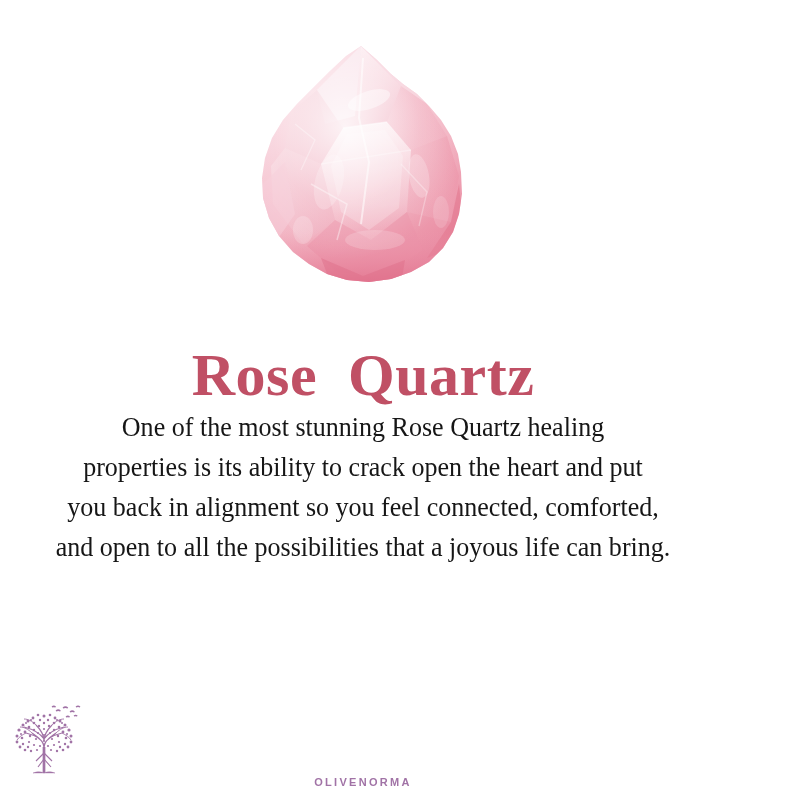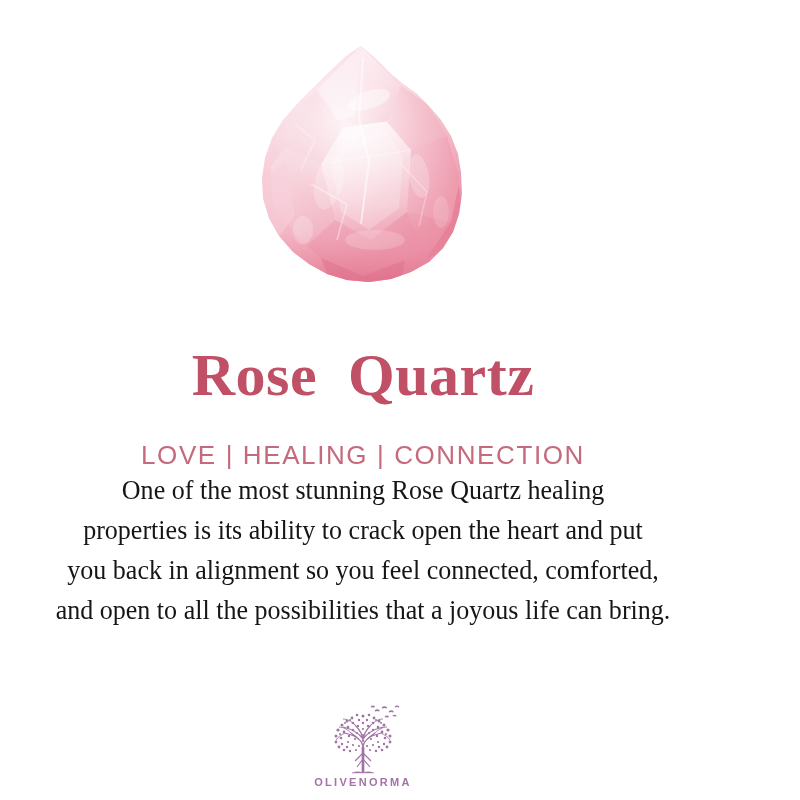--- a/index.html
+++ b/index.html
@@ -88,21 +88,20 @@
   }
 
   
   .logo-block {
     position: absolute;
     left: 0;
     right: 0;
     bottom: 12px;
     display: flex;
     flex-direction: column;
-    align-items: center;
   }
 
   .logo-mark {
     width: 88px;
     height: 72px;
     display: block;
   }
 
   .logo-word {
     font-family: "Liberation Sans", sans-serif;
@@ -204,21 +203,20 @@
         <ellipse cx="52" cy="186" rx="10" ry="14" fill="#ffffff" opacity="0.2"></ellipse>
         <ellipse cx="190" cy="168" rx="8" ry="16" fill="#ffffff" opacity="0.15"></ellipse>
 
         <rect x="0" y="0" width="224" height="242" fill="url(#gGlow)"></rect>
       </g>
     </svg>
   </div>
 
   <h1 class="title">Rose  Quartz</h1>
 
-  <div class="subtitle">LOVE | HEALING | CONNECTION</div>
 
   <div class="body-copy">
     <div class="body-line">One of the most stunning Rose Quartz healing</div>
     <div class="body-line">properties is its ability to crack open the heart and put</div>
     <div class="body-line">you back in alignment so you feel connected, comforted,</div>
     <div class="body-line">and open to all the possibilities that a joyous life can bring.</div>
   </div>
 
   <div class="logo-block">
     <svg class="logo-mark" viewBox="0 0 88 72" aria-hidden="true">

